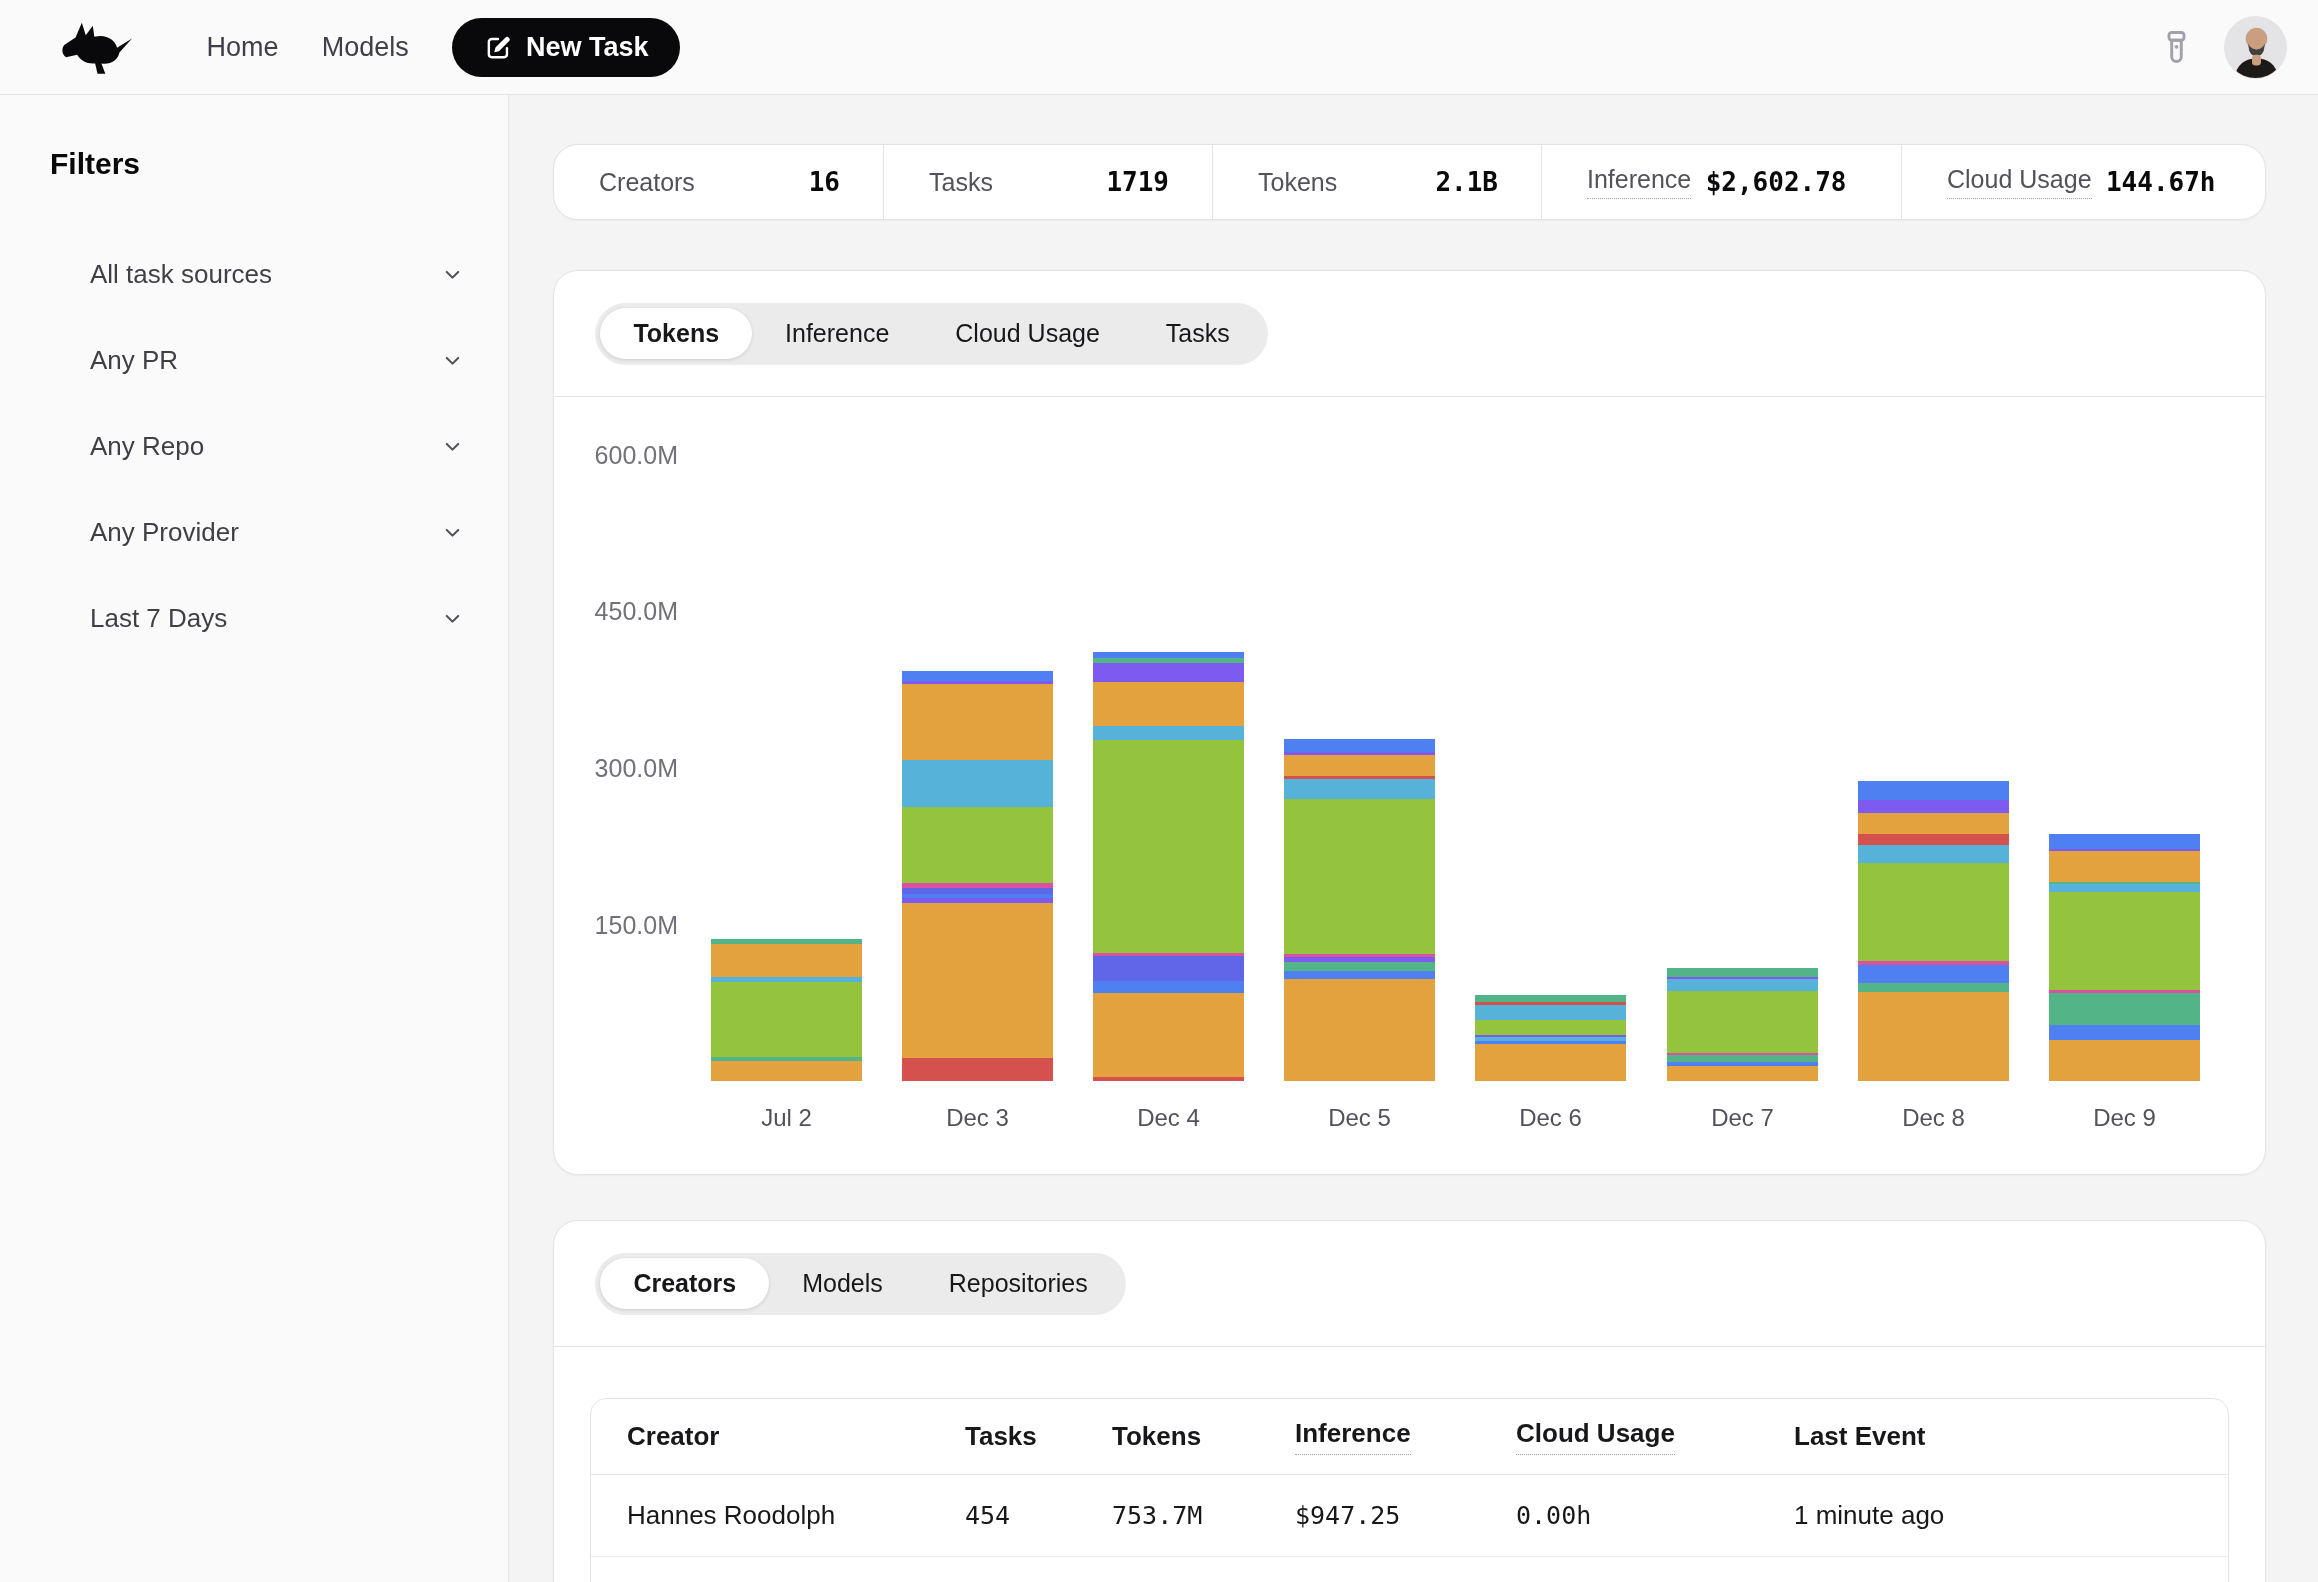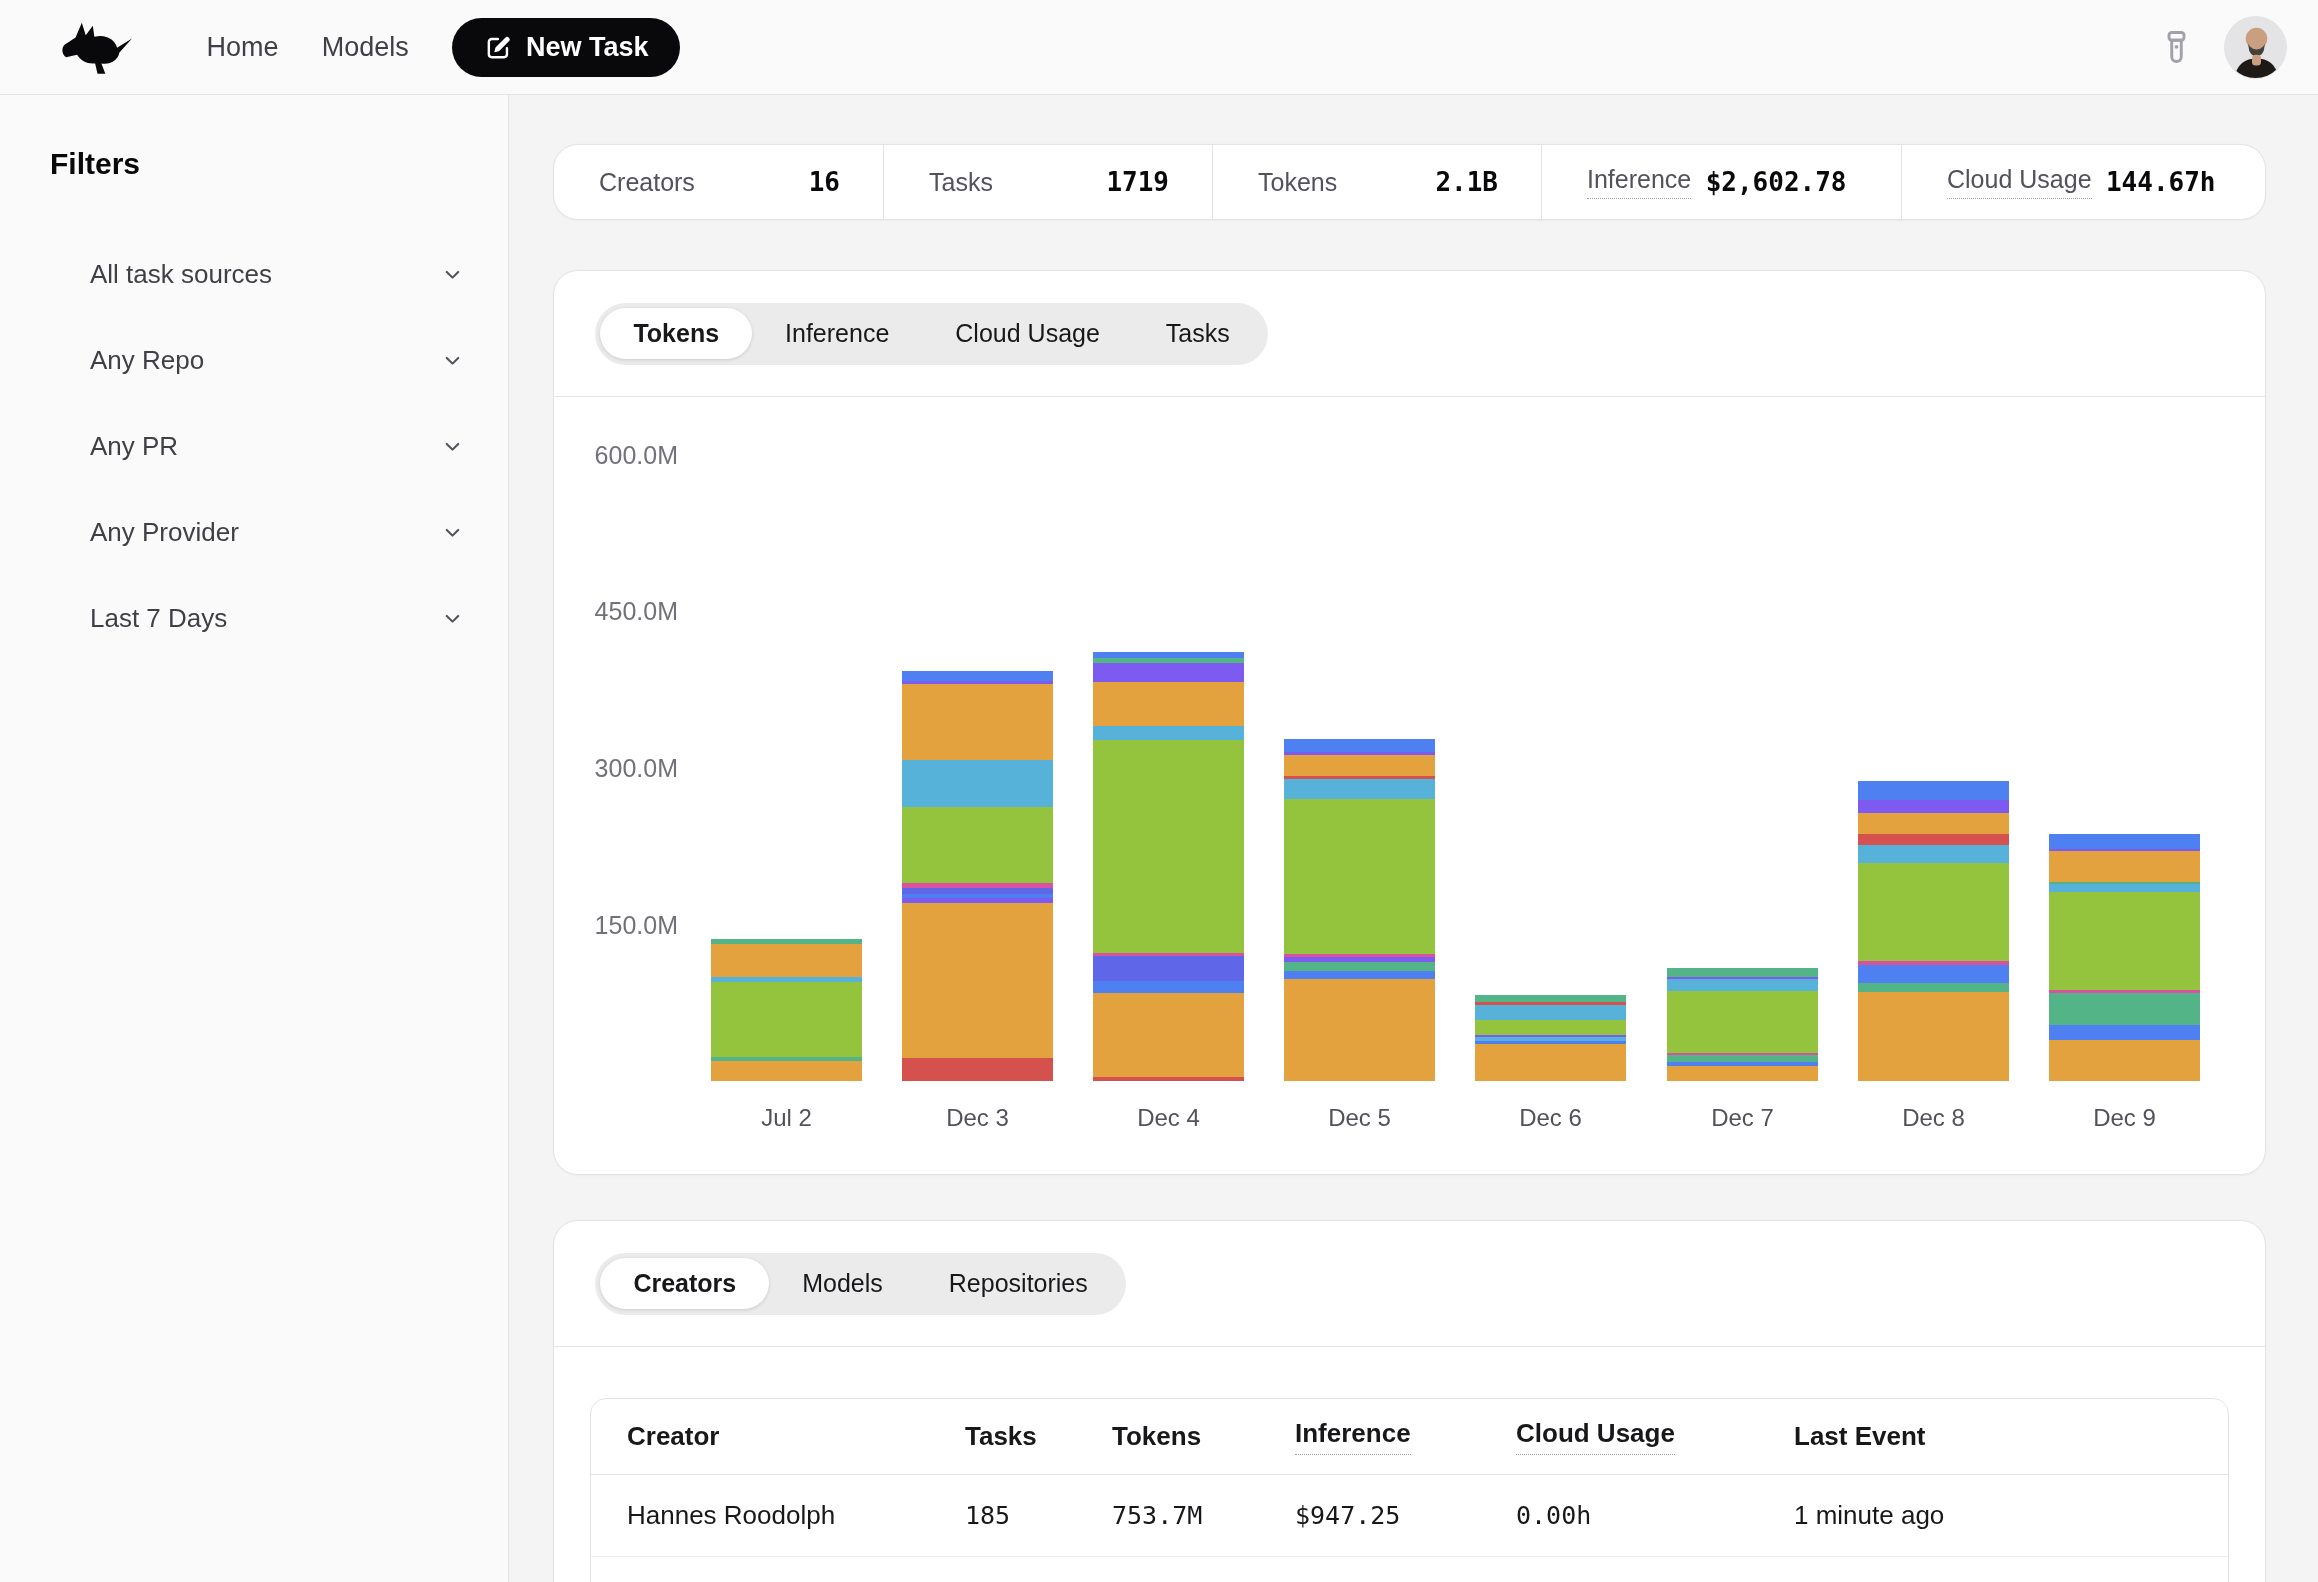--- a/index.html
+++ b/index.html
@@ -118,27 +118,27 @@
 <div class="sidebar">
   <h2>Filters</h2>
   <div class="filter-list" id="filter-list">
       <div class="filter-row">
         <span class="filter-label">All task sources</span>
         <svg width="25" height="25" viewBox="0 0 24 24">
           <path d="M6.5 9.5l5.5 5.5 5.5-5.5" fill="none" stroke="#52525b" stroke-width="2" stroke-linecap="round" stroke-linejoin="round"></path>
         </svg>
       </div>
       <div class="filter-row">
+        <span class="filter-label">Any PR</span>
+        <svg width="25" height="25" viewBox="0 0 24 24">
+          <path d="M6.5 9.5l5.5 5.5 5.5-5.5" fill="none" stroke="#52525b" stroke-width="2" stroke-linecap="round" stroke-linejoin="round"></path>
+        </svg>
+      </div>
+      <div class="filter-row">
         <span class="filter-label">Any Repo</span>
-        <svg width="25" height="25" viewBox="0 0 24 24">
-          <path d="M6.5 9.5l5.5 5.5 5.5-5.5" fill="none" stroke="#52525b" stroke-width="2" stroke-linecap="round" stroke-linejoin="round"></path>
-        </svg>
-      </div>
-      <div class="filter-row">
-        <span class="filter-label">Any PR</span>
         <svg width="25" height="25" viewBox="0 0 24 24">
           <path d="M6.5 9.5l5.5 5.5 5.5-5.5" fill="none" stroke="#52525b" stroke-width="2" stroke-linecap="round" stroke-linejoin="round"></path>
         </svg>
       </div>
       <div class="filter-row">
         <span class="filter-label">Any Provider</span>
         <svg width="25" height="25" viewBox="0 0 24 24">
           <path d="M6.5 9.5l5.5 5.5 5.5-5.5" fill="none" stroke="#52525b" stroke-width="2" stroke-linecap="round" stroke-linejoin="round"></path>
         </svg>
       </div>
@@ -305,21 +305,21 @@
           <div class="t-cell"><span class="cellwrap">Creator</span></div>
           <div class="t-cell"><span class="cellwrap">Tasks</span></div>
           <div class="t-cell"><span class="cellwrap">Tokens</span></div>
           <div class="t-cell"><span class="cellwrap dotted">Inference</span></div>
           <div class="t-cell"><span class="cellwrap dotted">Cloud Usage</span></div>
           <div class="t-cell"><span class="cellwrap">Last Event</span></div>
         </div>
       <div id="table-body">
           <div class="t-grid t-row">
             <div class="t-cell">Hannes Roodolph</div>
-            <div class="t-cell mono">185</div>
+            <div class="t-cell mono">454</div>
             <div class="t-cell mono">753.7M</div>
             <div class="t-cell mono">$947.25</div>
             <div class="t-cell mono">0.00h</div>
             <div class="t-cell">1 minute ago</div>
           </div>
           <div class="t-grid t-row"></div>
         </div>
     </div>
   </div>
 

